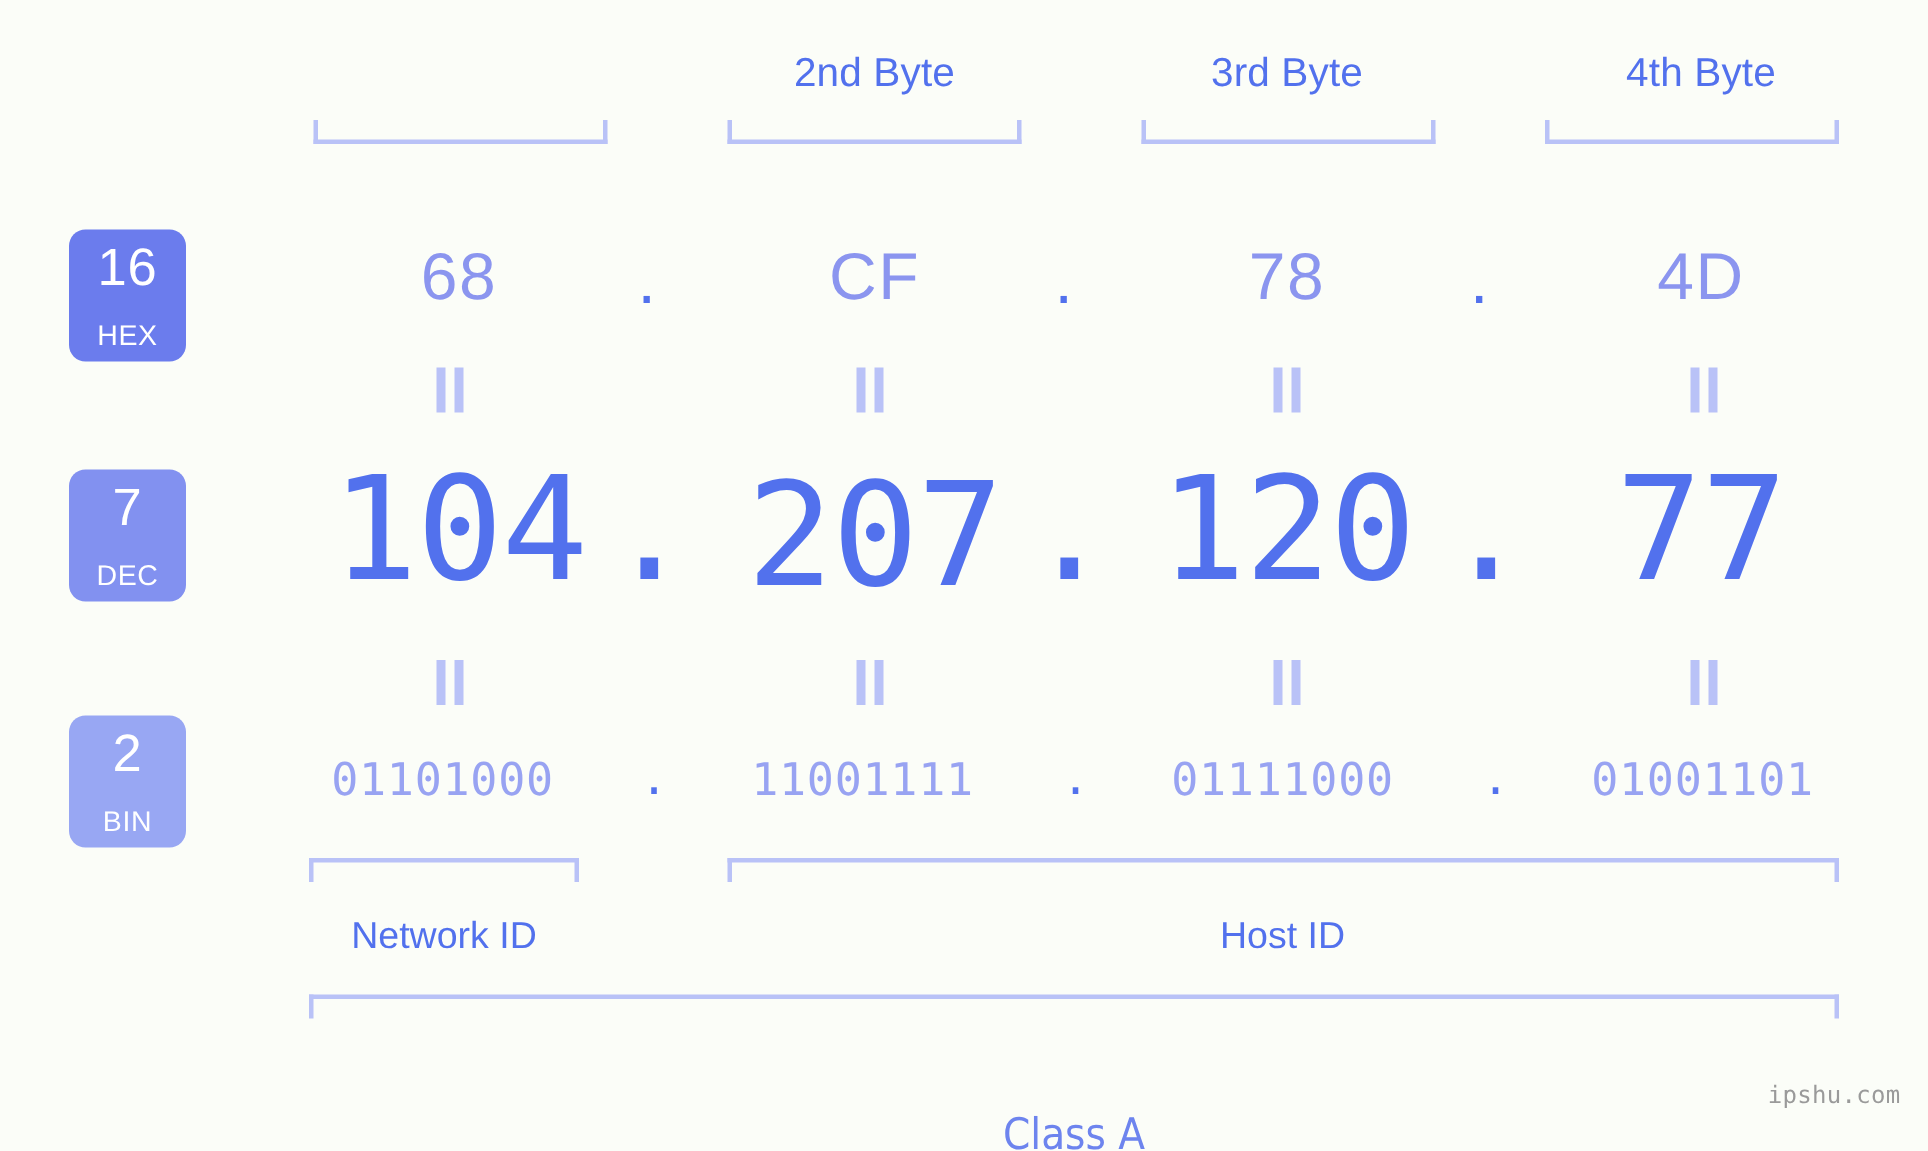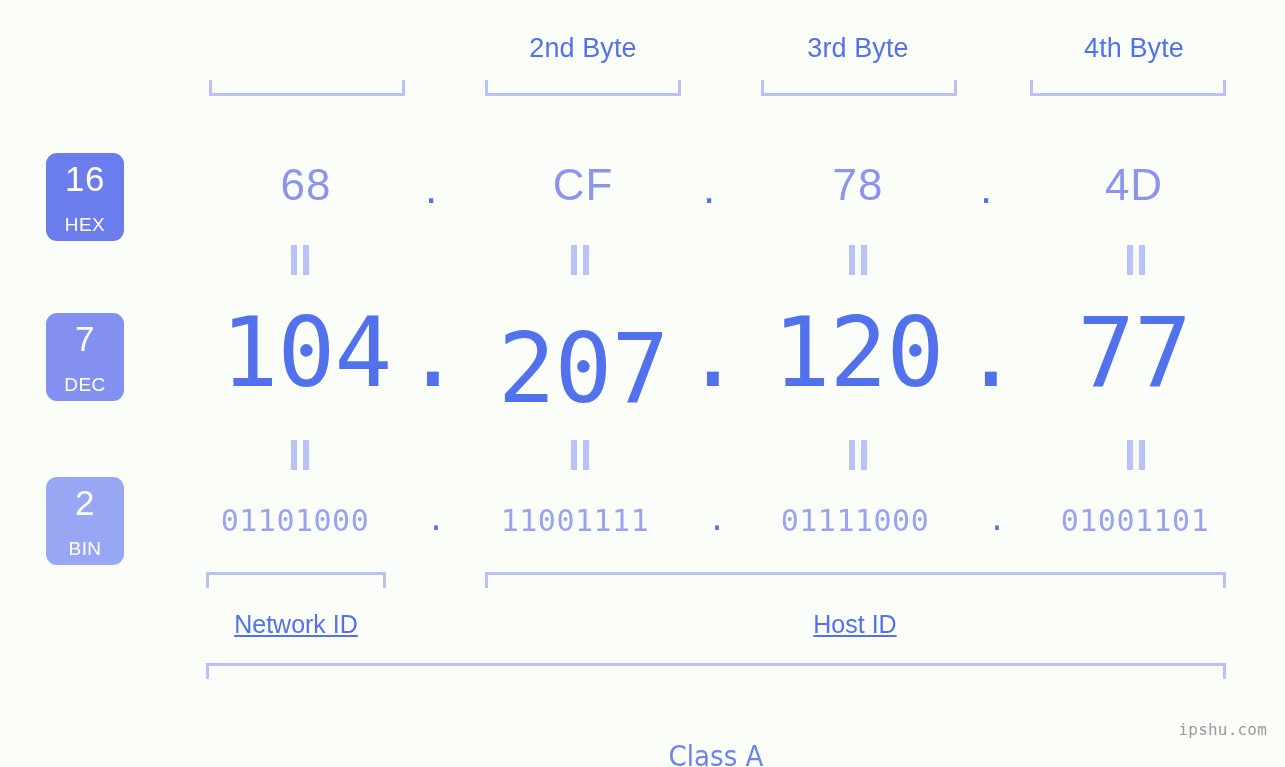--- a/index.html
+++ b/index.html
@@ -148,21 +148,20 @@
   .eq i:nth-child(2) { left: 14px; }
 
   
   .caption {
     position: absolute;
     text-align: center;
     font-size: 25px;
     color: #5271ed;
     font-family: "Liberation Sans", sans-serif;
     white-space: nowrap;
-    text-decoration: underline;
   }
   .caption-class {
     font-size: 29px;
     color: #6d84ee;
     font-family: "DejaVu Sans Condensed", "Liberation Sans", sans-serif;
   }
 
   
   .watermark {
     position: absolute;
@@ -224,21 +223,21 @@
       <i></i>
     </div>
   <div class="eq" style="left:1125px; top:245px;">
       <i></i>
       <i></i>
     </div>
 
   <div class="row" style="top:305px;">
     <div class="cell dec-val" style="left:186px; top:0; width:240px;">104</div>
     <div class="dec-dot" style="left:404px; top:0;">.</div>
-    <div class="cell dec-val" style="left:463px; top:16px; width:240px;">207</div>
+    <div class="cell dec-val" style="left:463px; top:4px; width:240px;">207</div>
     <div class="dec-dot" style="left:684px; top:0;">.</div>
     <div class="cell dec-val" style="left:738px; top:0; width:240px;">120</div>
     <div class="dec-dot" style="left:962px; top:0;">.</div>
     <div class="cell dec-val" style="left:1014px; top:0; width:240px;">77</div>
   </div>
 
   <div class="eq" style="left:289px; top:440px;">
       <i></i>
       <i></i>
     </div>

